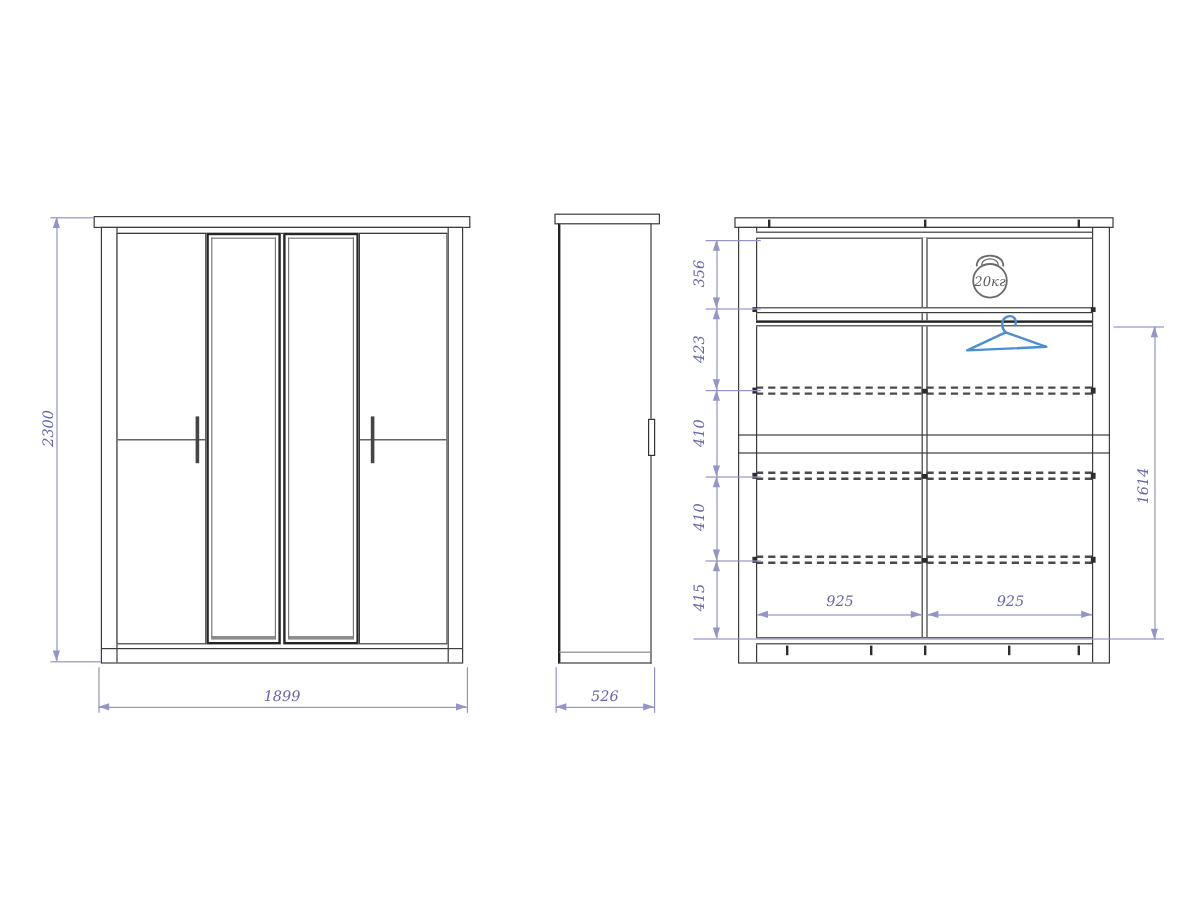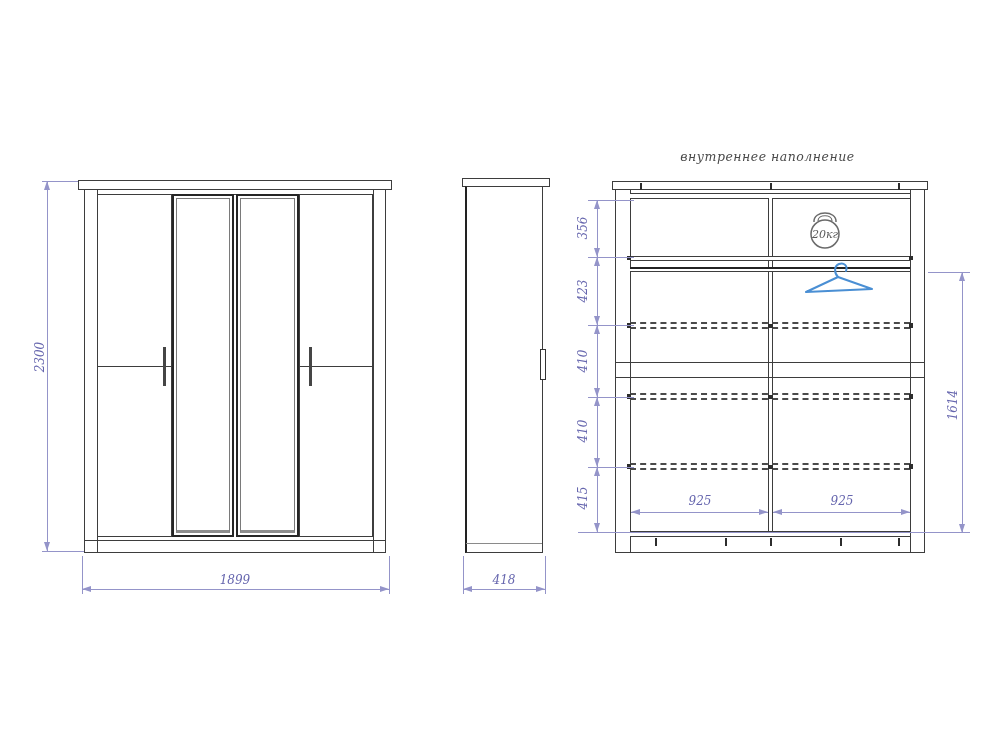--- a/index.html
+++ b/index.html
@@ -109,21 +109,20 @@
       <text x="22" y="34" text-anchor="middle" font-size="11" font-style="italic" fill="#5a5a5a">20кг</text>
     </svg>
 
     <svg style="position:absolute;left:800px;top:260px;" width="78" height="38" viewBox="0 0 78 38">
       <path d="M38 17 C34 13 34 6 39 4 C44 2 48 6 46 11" fill="none" stroke="#4a8fd4" stroke-width="2" stroke-linecap="round"></path>
       <path d="M38 17 L6 32 L72 29 Z" fill="none" stroke="#4a8fd4" stroke-width="2" stroke-linejoin="round"></path>
     </svg>
   </div>
 
   <div class="title" style="left:630px;top:150px;width:275px;">
-    <div>внутреннее наполнение</div>
   </div>
 
   <div>
     <div class="dlh" style="left:42px;top:181px;width:36px;"></div>
     <div class="dlh" style="left:42px;top:551px;width:42px;"></div>
     <div class="dlv" style="left:47px;top:181px;height:370px;"></div>
     <div class="ar ar-u" style="left:44px;top:181px;"></div>
     <div class="ar ar-d" style="left:44px;top:542px;"></div>
     <div class="dtxt vtxt" style="left:10px;top:350px;width:60px;height:14px;">2300</div>
   </div>
@@ -136,21 +135,21 @@
     <div class="ar ar-r" style="left:380px;top:586px;"></div>
     <div class="dtxt" style="left:205px;top:573px;width:60px;">1899</div>
   </div>
 
   <div>
     <div class="dlv" style="left:463px;top:556px;height:38px;"></div>
     <div class="dlv" style="left:545px;top:556px;height:38px;"></div>
     <div class="dlh" style="left:463px;top:589px;width:82px;"></div>
     <div class="ar ar-l" style="left:463px;top:586px;"></div>
     <div class="ar ar-r" style="left:536px;top:586px;"></div>
-    <div class="dtxt" style="left:474px;top:573px;width:60px;">418</div>
+    <div class="dtxt" style="left:474px;top:573px;width:60px;">526</div>
   </div>
 
   <div>
     <div class="dlh" style="left:588px;top:200px;width:46px;"></div>
     <div class="dlh" style="left:588px;top:257px;width:46px;"></div>
     <div class="dlh" style="left:588px;top:325px;width:46px;"></div>
     <div class="dlh" style="left:588px;top:397px;width:46px;"></div>
     <div class="dlh" style="left:588px;top:467px;width:46px;"></div>
     <div class="dlh" style="left:578px;top:532px;width:392px;"></div>
     <div class="dlv" style="left:597px;top:200px;height:332px;"></div>

